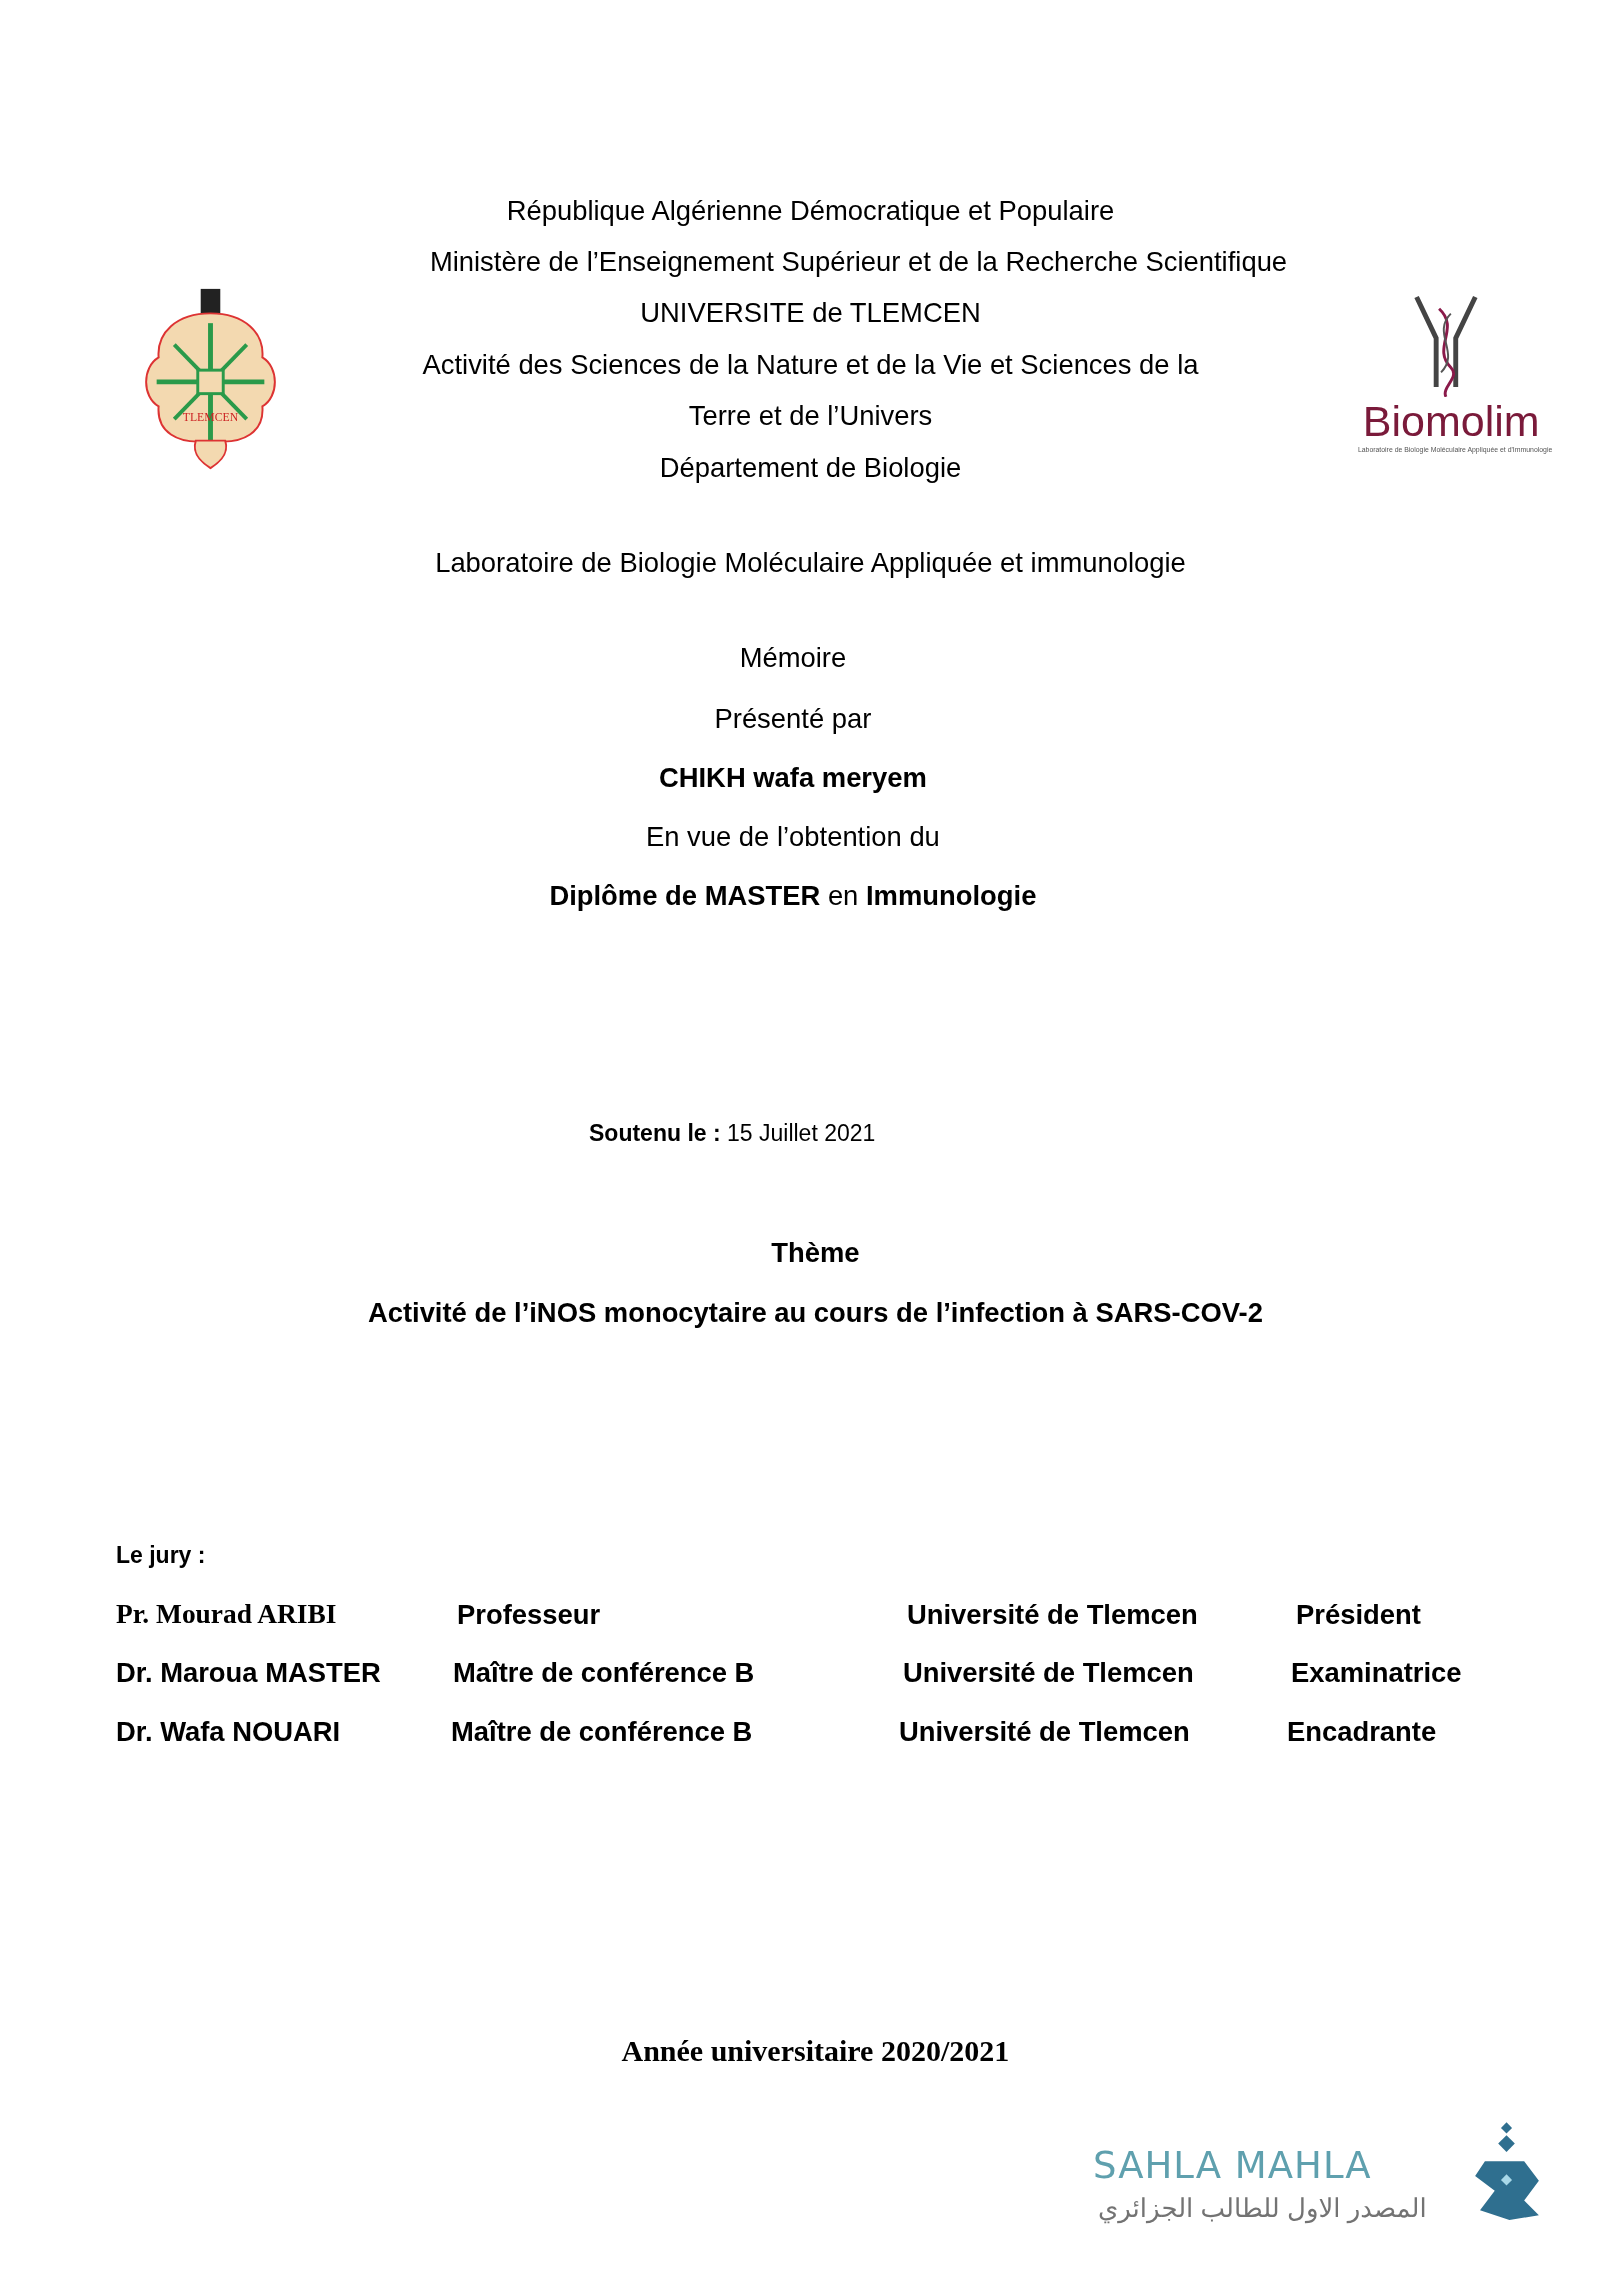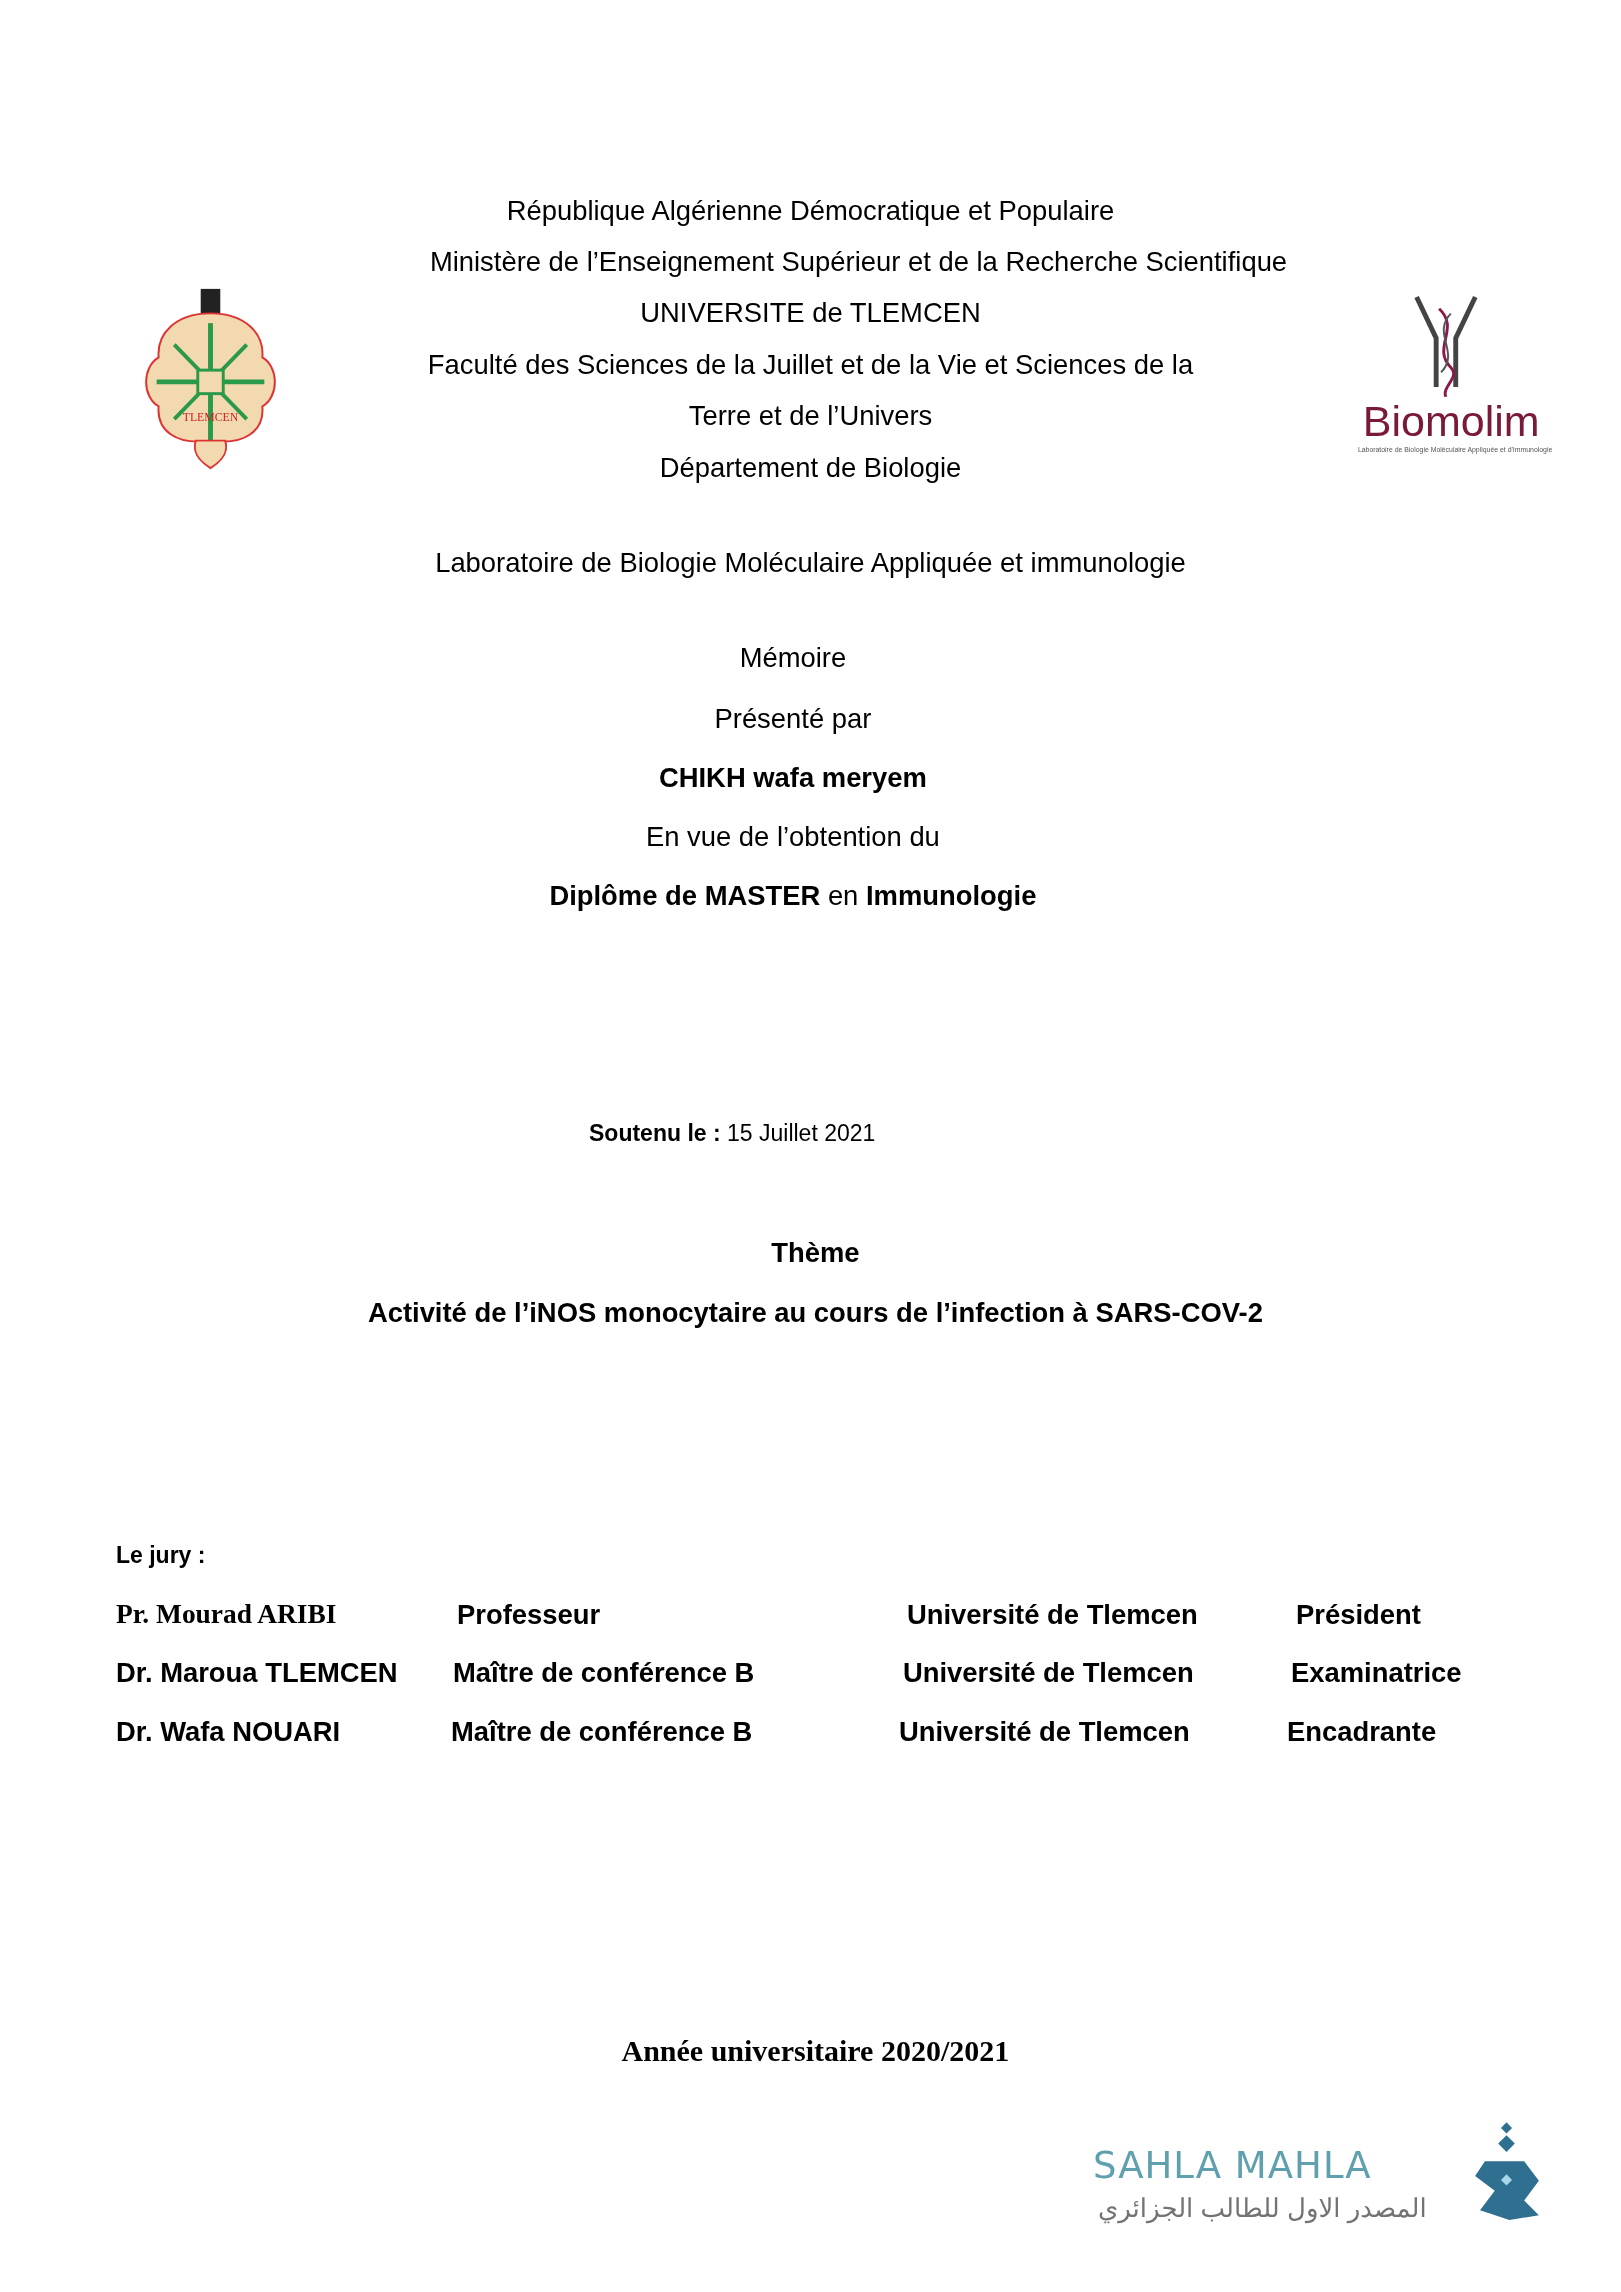--- a/index.html
+++ b/index.html
@@ -36,21 +36,21 @@
     <path d="M88 20 C110 40 80 60 100 80 C110 90 90 100 95 110" stroke="#8a1a4a" stroke-width="3" fill="none"></path>
     <path d="M100 25 C80 45 110 65 90 85" stroke="#555" stroke-width="2" fill="none"></path>
   </svg>
   <div style="position:absolute; left:9.8px; top:108px; font-size:43px; color:#7a1a3a; font-family:'Liberation Sans', sans-serif;">Biomolim</div>
   <div style="position:absolute; left:4.9px; top:157px; font-size:6.9px; color:#555; white-space:nowrap;">Laboratoire de Biologie Moléculaire Appliquée et d'Immunologie</div>
 </div>
 
 <div class="line" style="top:194px;">République Algérienne Démocratique et Populaire</div>
 <div class="line" style="top:245px;padding-left:48px;">Ministère de l’Enseignement Supérieur et de la Recherche Scientifique</div>
 <div class="line" style="top:296px;">UNIVERSITE de TLEMCEN</div>
-<div class="line" style="top:348px;">Faculté des Sciences de la Juillet et de la Vie et Sciences de la</div>
+<div class="line" style="top:348px;">Activité des Sciences de la Nature et de la Vie et Sciences de la</div>
 <div class="line" style="top:399px;">Terre et de l’Univers</div>
 <div class="line" style="top:451px;">Département de Biologie</div>
 <div class="line" style="top:530px;margin-top:16px;">Laboratoire de Biologie Moléculaire Appliquée et immunologie</div>
 
 <div class="line" style="top:641px; left:-17.6px;">Mémoire</div>
 <div class="line" style="top:702px; left:-17.6px;">Présenté par</div>
 <div class="line b" style="top:761px; left:-17.6px;">CHIKH wafa meryem</div>
 <div class="line" style="top:820px; left:-17.6px;">En vue de l’obtention du</div>
 <div class="line" style="top:879px; left:-17.6px;">
   <span class="b">Diplôme de MASTER</span><span style="white-space:pre;margin-top:32px;"> en </span><span class="b">Immunologie</span>
@@ -65,21 +65,21 @@
 
 <div class="abs b" style="top:1539px; left:116px;">Le jury :</div>
 
 <div class="jury-row">
   <span style="top:1598px; left:116px;font-family:Liberation Serif, serif;">Pr. Mourad ARIBI</span>
   <span style="top:1598px; left:457px;">Professeur</span>
   <span style="top:1598px; left:907px;">Université de Tlemcen</span>
   <span style="top:1598px; left:1296px;">Président</span>
 </div>
 <div class="jury-row">
-  <span style="top:1656px; left:116px;">Dr. Maroua TLEMCEN</span>
+  <span style="top:1656px; left:116px;">Dr. Maroua MASTER</span>
   <span style="top:1656px; left:453px;">Maître de conférence B</span>
   <span style="top:1656px; left:903px;">Université de Tlemcen</span>
   <span style="top:1656px; left:1291px;">Examinatrice</span>
 </div>
 <div class="jury-row">
   <span style="top:1715px; left:116px;">Dr. Wafa NOUARI</span>
   <span style="top:1715px; left:451px;">Maître de conférence B</span>
   <span style="top:1715px; left:899px;">Université de Tlemcen</span>
   <span style="top:1715px; left:1287px;">Encadrante</span>
 </div>

